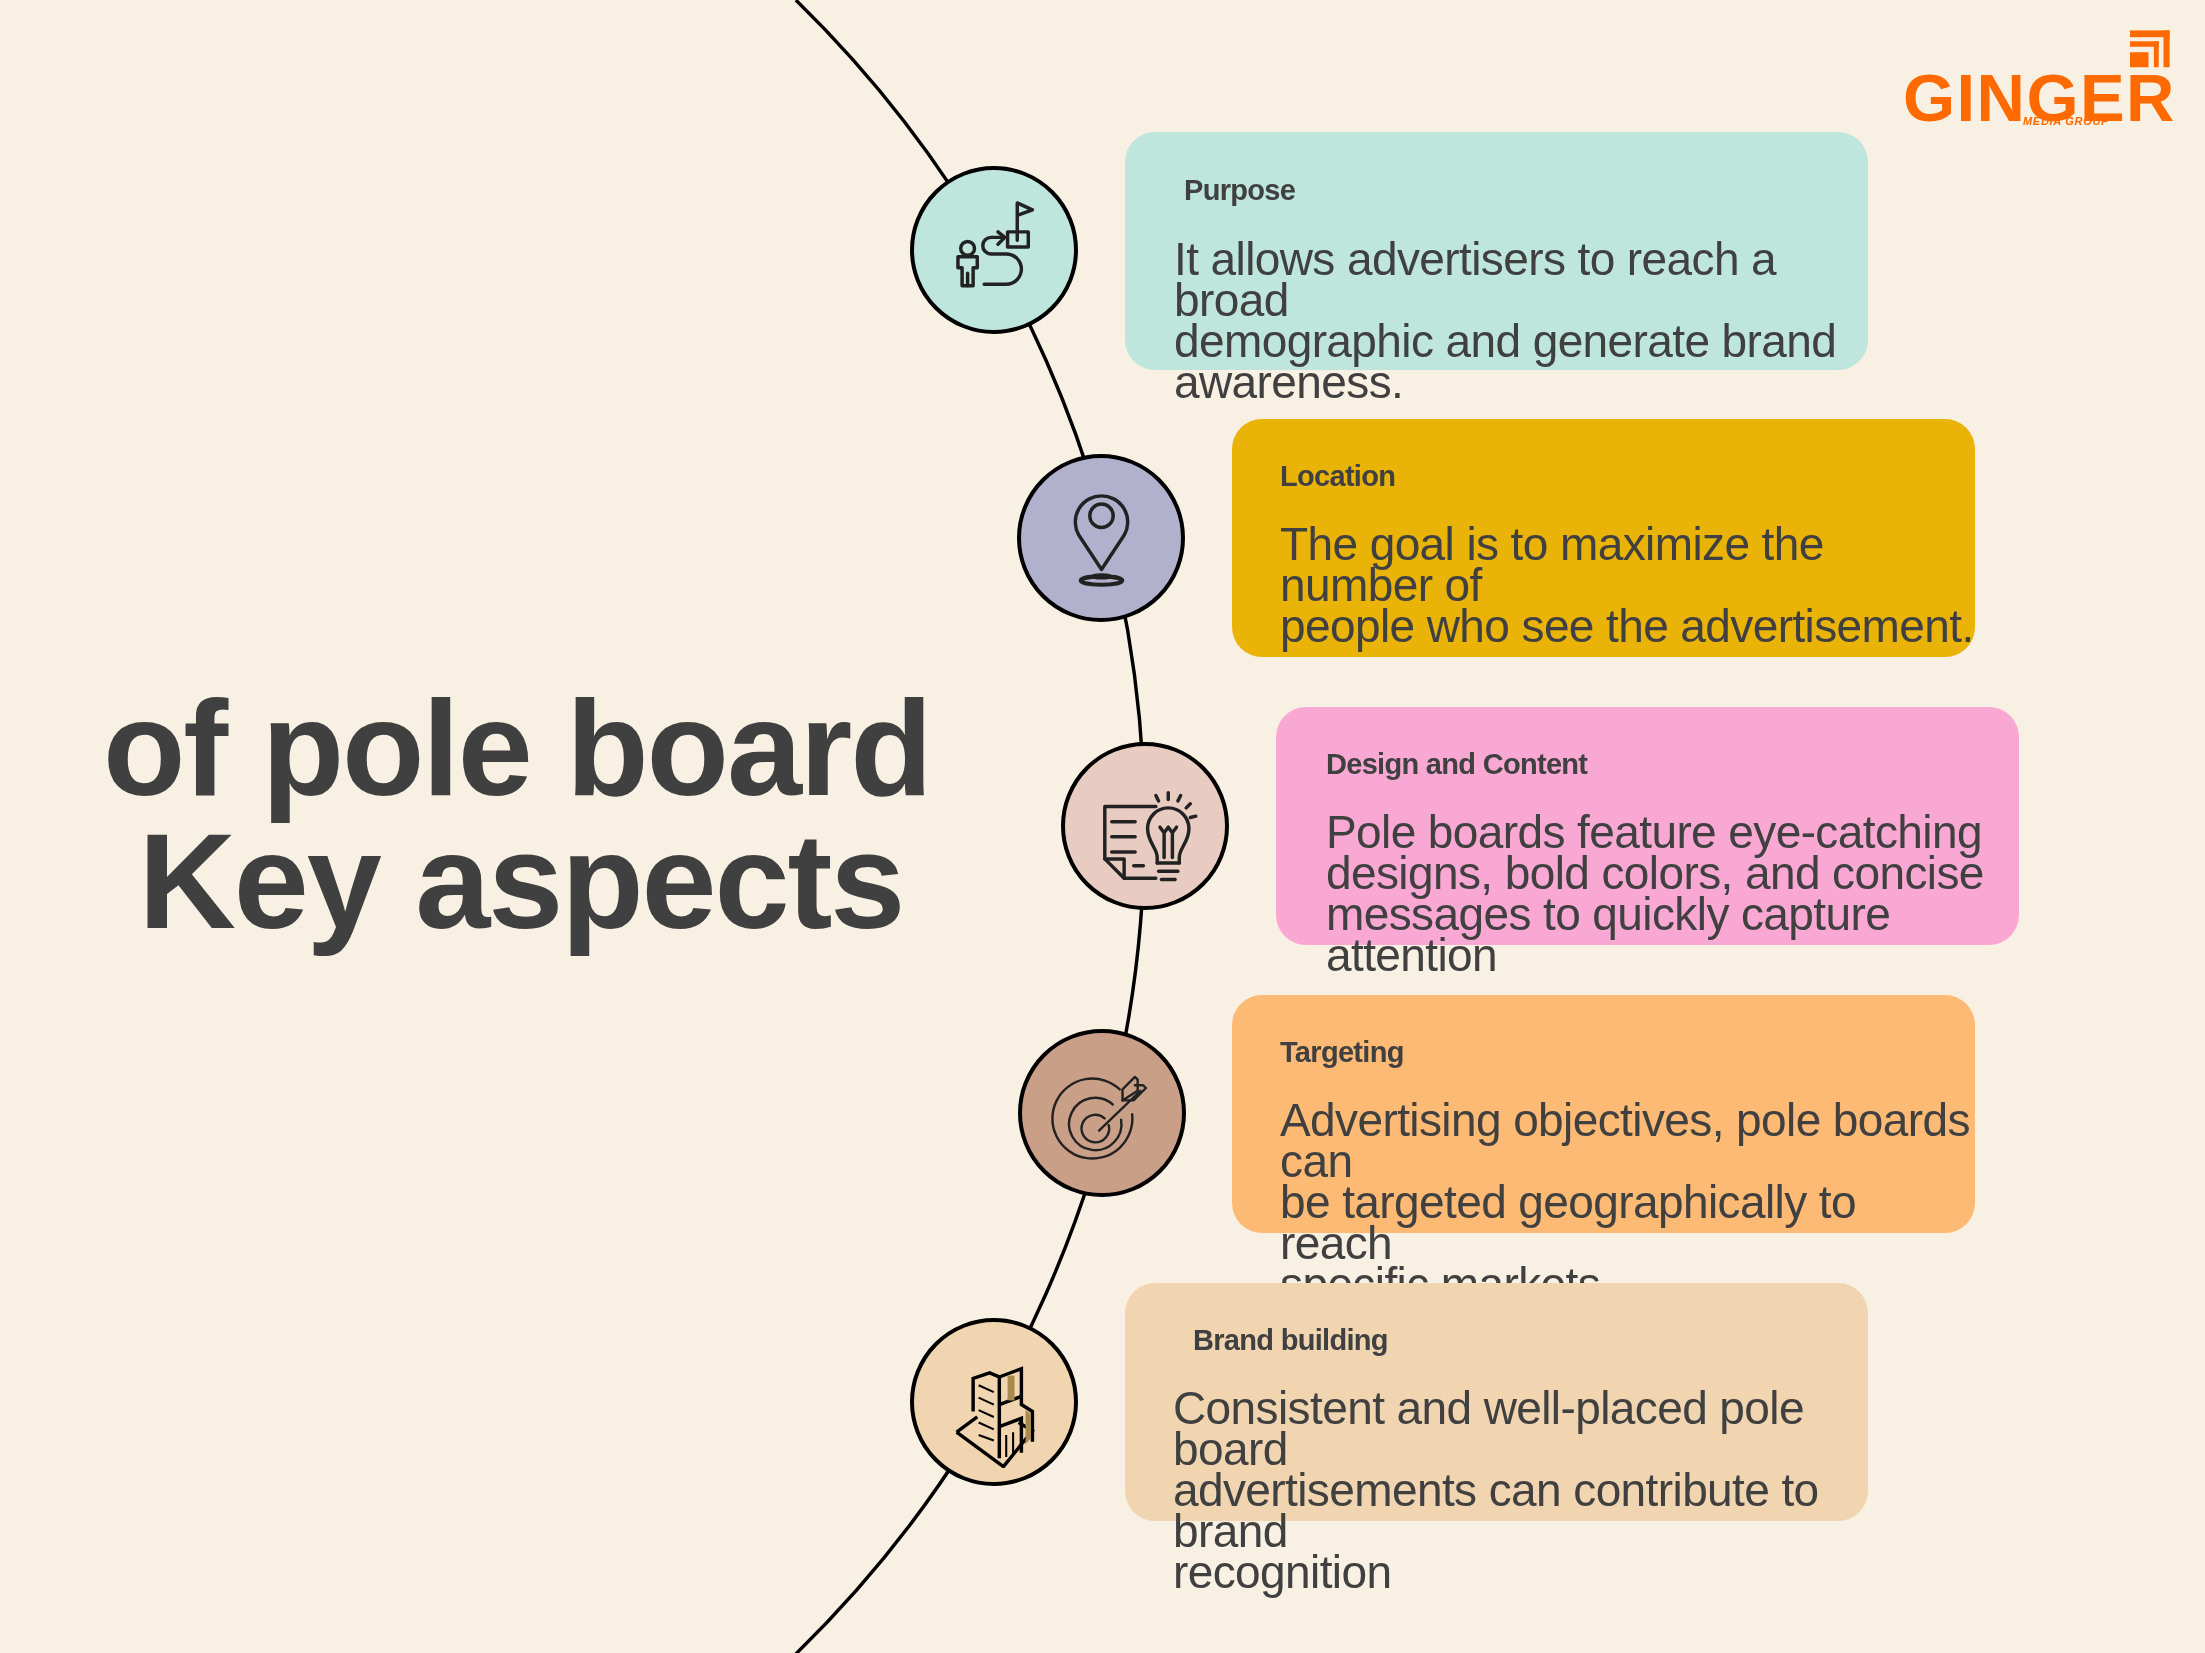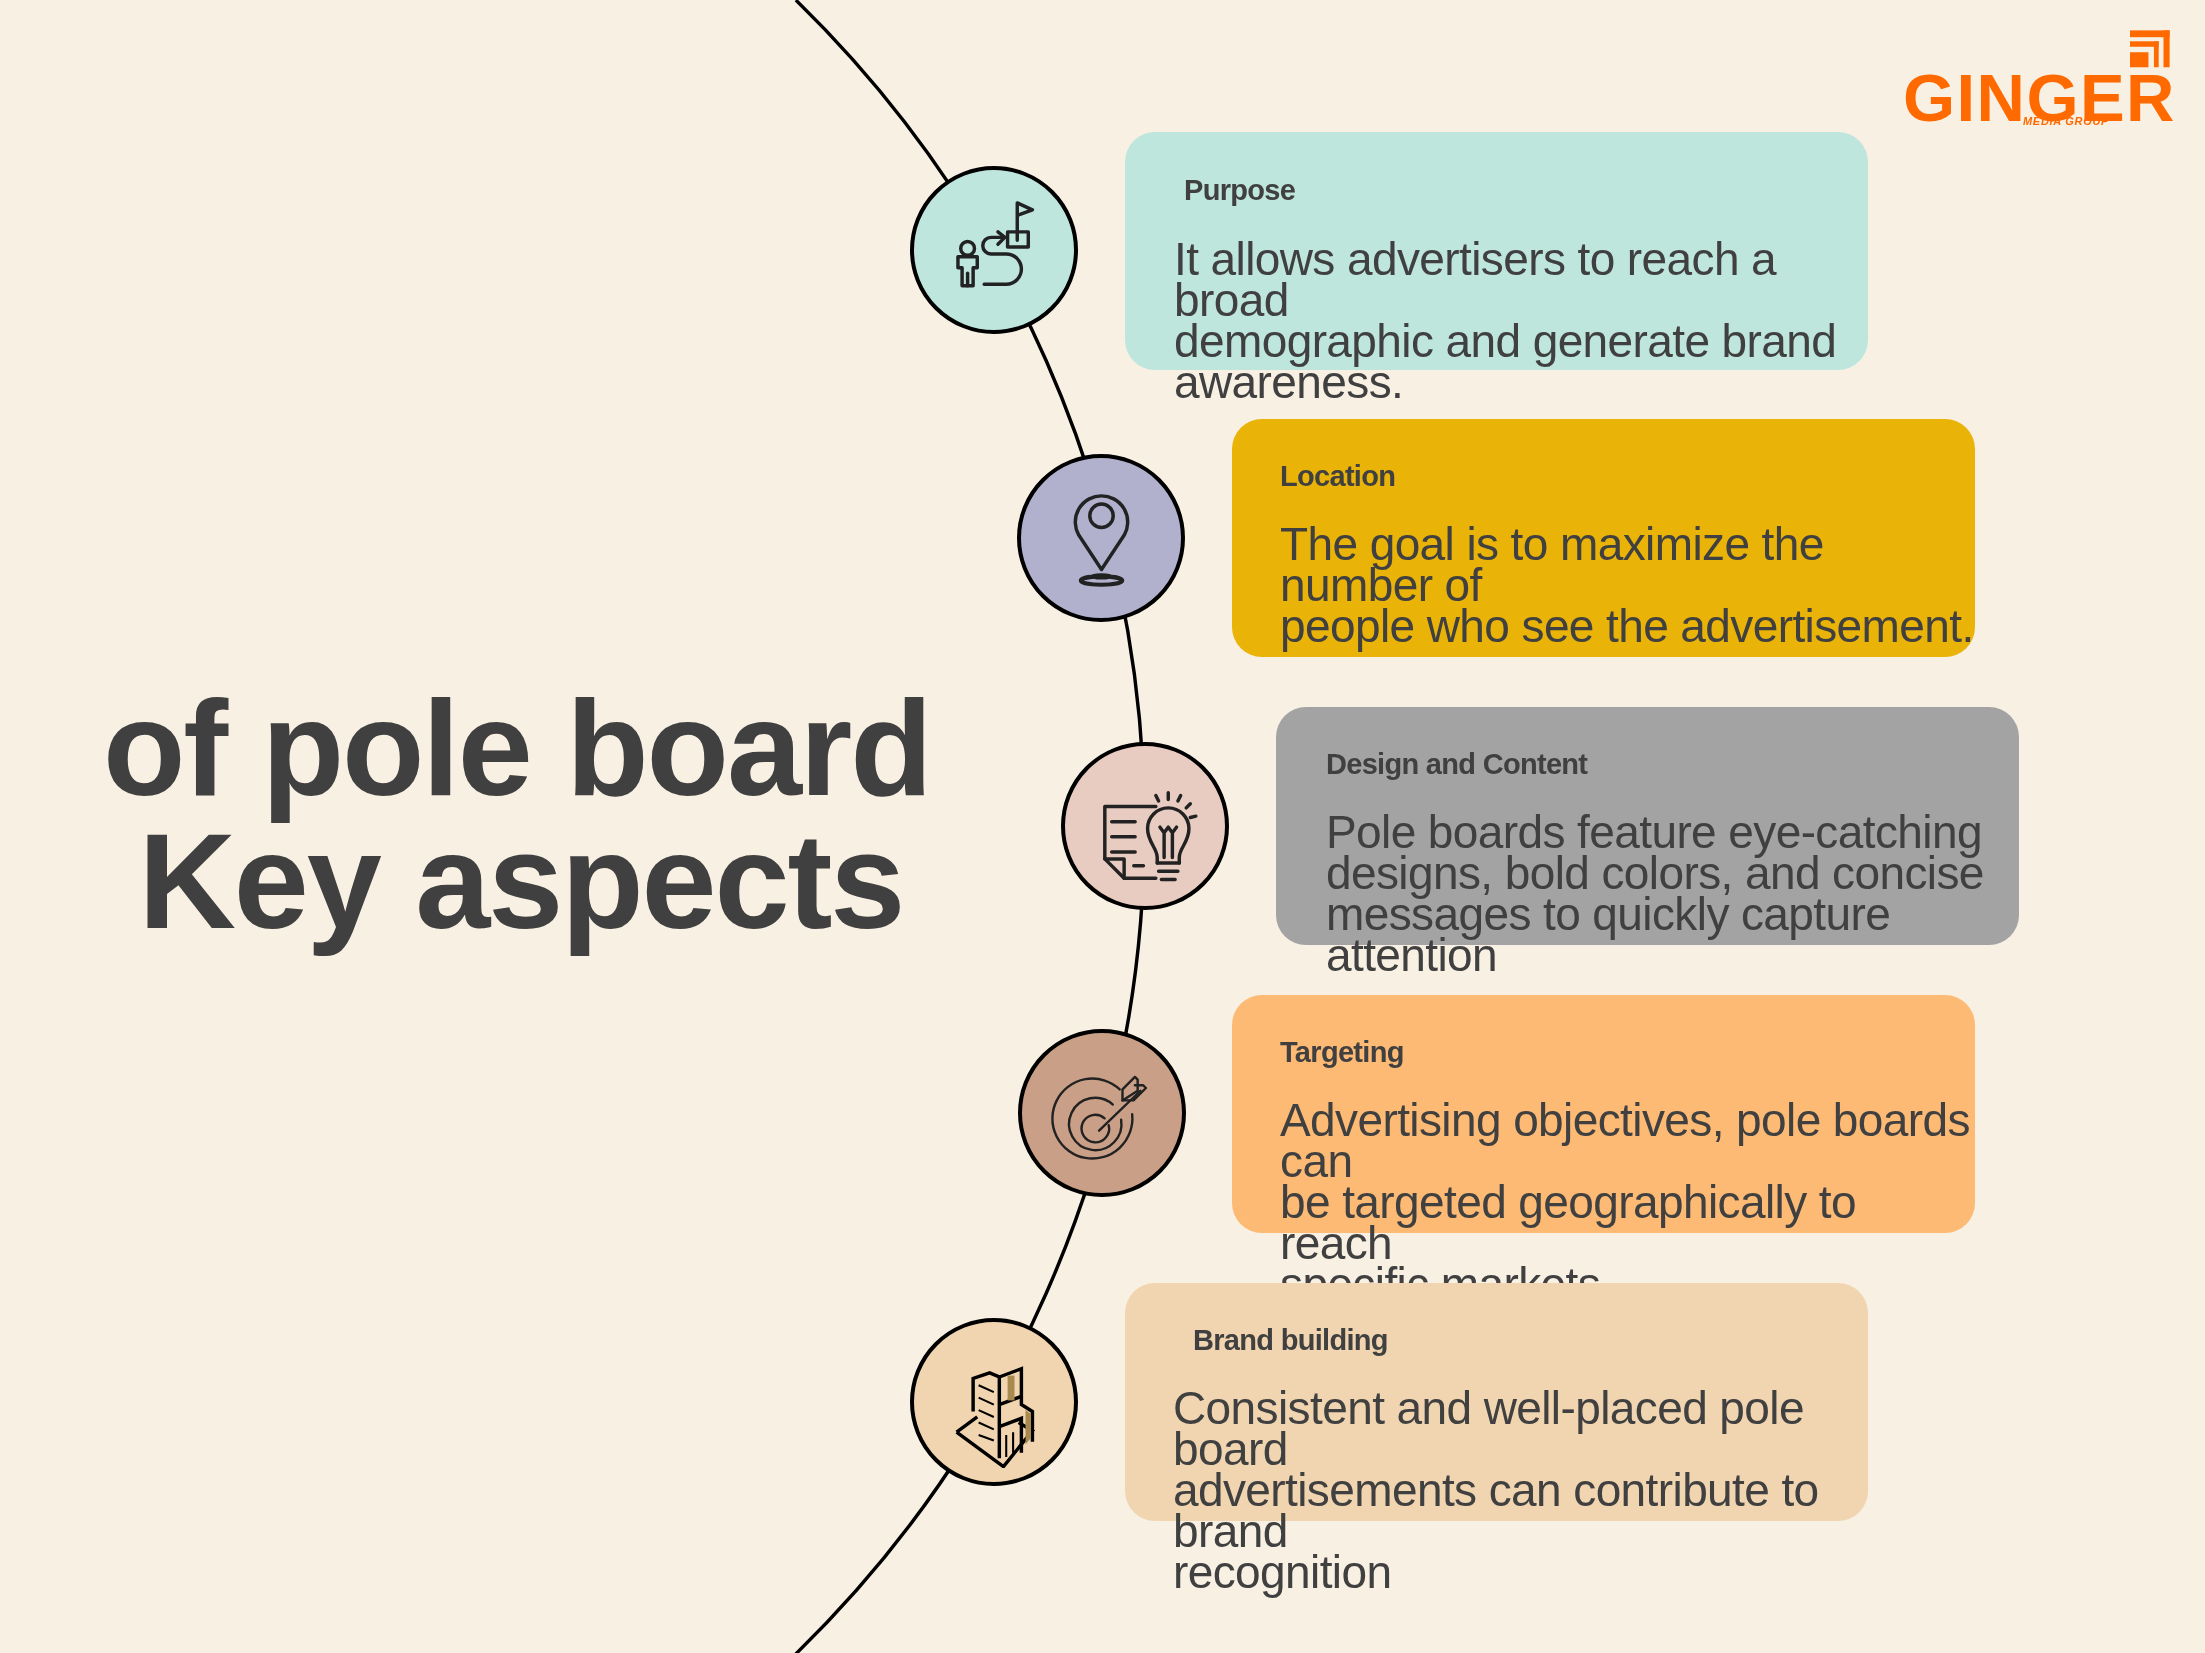--- a/index.html
+++ b/index.html
@@ -108,21 +108,21 @@
     <path d="M110 66 H36 V142 L64 170 H110"></path>
     <path d="M36 142 H64 V170"></path>
     <path d="M46 88 H80 M46 110 H80 M46 132 H80 M78 152 H92"></path>
     <path d="M112 148 V140 C112 126 98 118 98 98 A30 30 0 0 1 158 98 C158 118 144 126 144 140 V148"></path>
     <path d="M112 148 H144 M114 160 H142 M118 172 H138"></path>
     <path d="M122 140 V104 L116 96 M134 140 V104 L140 96 M122 104 L128 96 L134 104"></path>
     <path d="M128 46 V56 M110 50 L114 58 M146 50 L142 58 M160 62 L154 68 M168 80 L160 82"></path>
   </svg>
 </div>
 
-<div class="card" style="left:1276px; top:707px; background:#a3a3a3;">
+<div class="card" style="left:1276px; top:707px; background:#f9a8d4;">
   <div class="title" style="left:50px; top:43px;">Design and Content</div>
   <div class="body" style="left:50px; top:105px;"> Pole boards feature eye-catching
 designs, bold colors, and concise
 messages to quickly capture attention</div>
 </div>
 
 <div class="node" style="left:1018px; top:1029px; background:#CA9F87;">
   <svg viewBox="0 0 190 190" fill="none" stroke="#222" stroke-width="3.5" stroke-linecap="round" stroke-linejoin="round">
     <path d="M120 60 A58 58 0 1 0 138 96"></path>
     <path d="M110 82 A38 38 0 1 0 122 104"></path>

